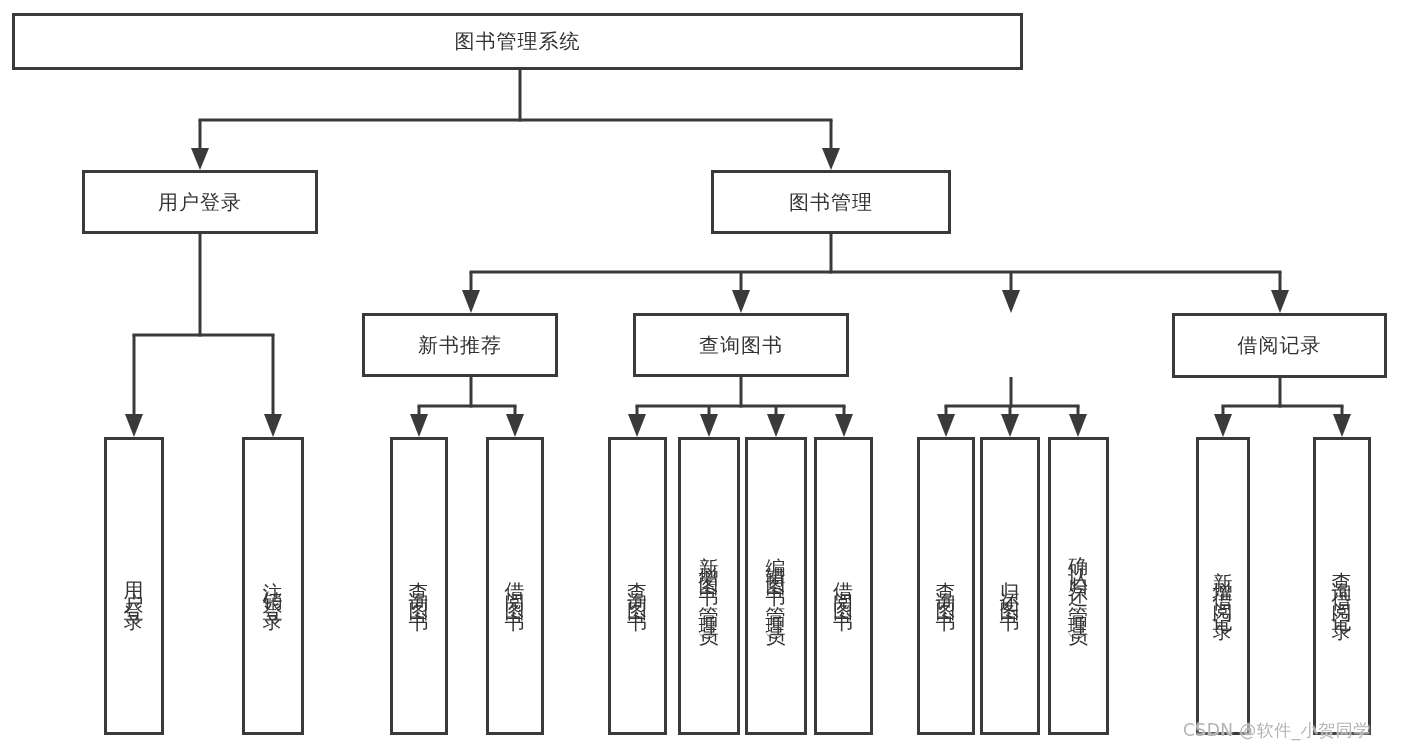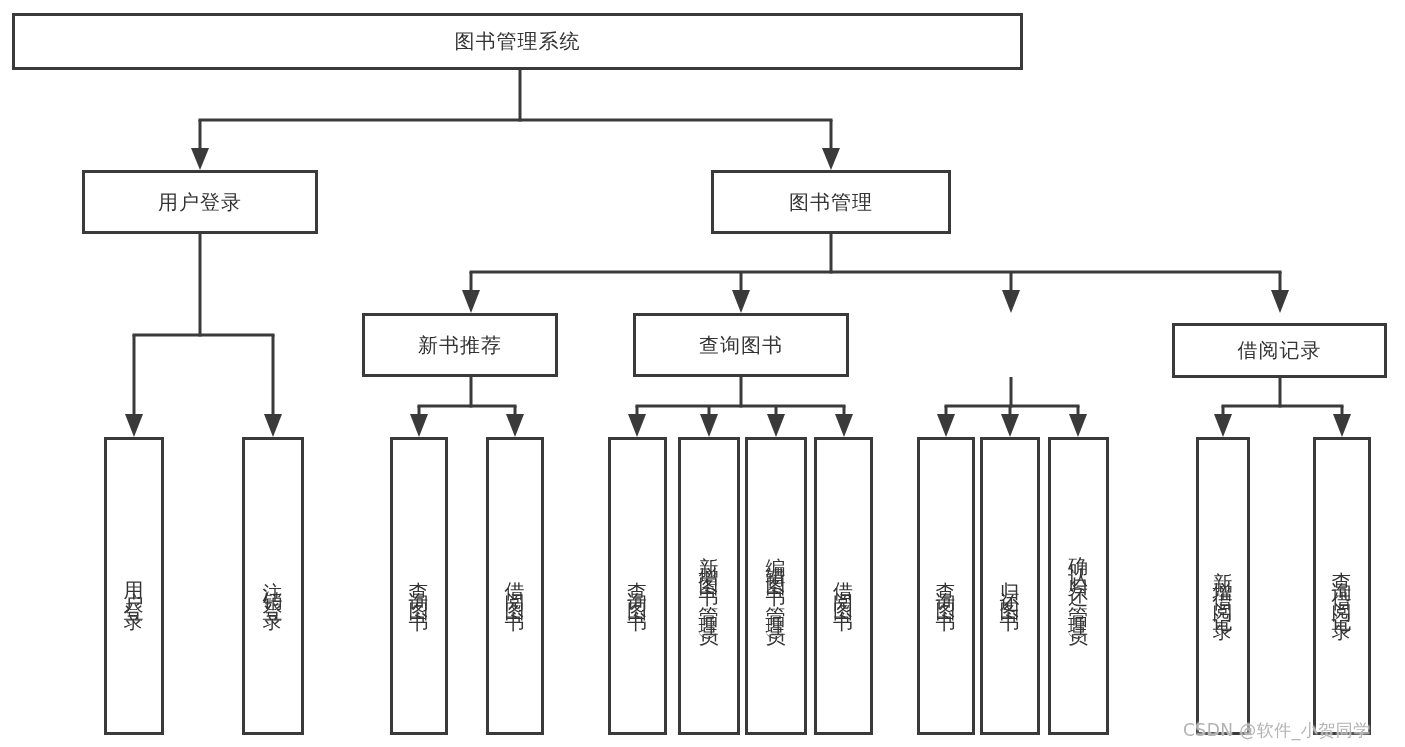--- a/index.html
+++ b/index.html
@@ -138,21 +138,21 @@
     </g>
   </svg>
 
   <div class="box" style="left:12px; top:13px; width:1011px; height:57px;text-align:right;">图书管理系统</div>
 
   <div class="box" style="left:82px; top:170px; width:236px; height:64px;">用户登录</div>
   <div class="box" style="left:711px; top:170px; width:240px; height:64px;">图书管理</div>
 
   <div class="box" style="left:362px; top:313px; width:196px; height:64px;">新书推荐</div>
   <div class="box" style="left:633px; top:313px; width:216px; height:64px;">查询图书</div>
-  <div class="box" style="left:1172px; top:323px; width:215px; height:55px;">借阅记录</div>
+  <div class="box" style="left:1172px; top:313px; width:215px; height:65px;">借阅记录</div>
 
   <div class="box vbox" style="left:104px; top:437px; width:60px; height:298px;">用户登录</div>
   <div class="box vbox" style="left:242px; top:437px; width:62px; height:298px;">注销登录</div>
 
   <div class="box vbox" style="left:390px; top:437px; width:58px; height:298px;">查询图书</div>
   <div class="box vbox" style="left:486px; top:437px; width:58px; height:298px;">借阅图书</div>
 
   <div class="box vbox" style="left:608px; top:437px; width:59px; height:298px;">查询图书</div>
   <div class="box vbox" style="left:678px; top:437px; width:62px; height:298px;">新增图书（管理员）</div>
   <div class="box vbox" style="left:745px; top:437px; width:62px; height:298px;">编辑图书（管理员）</div>

